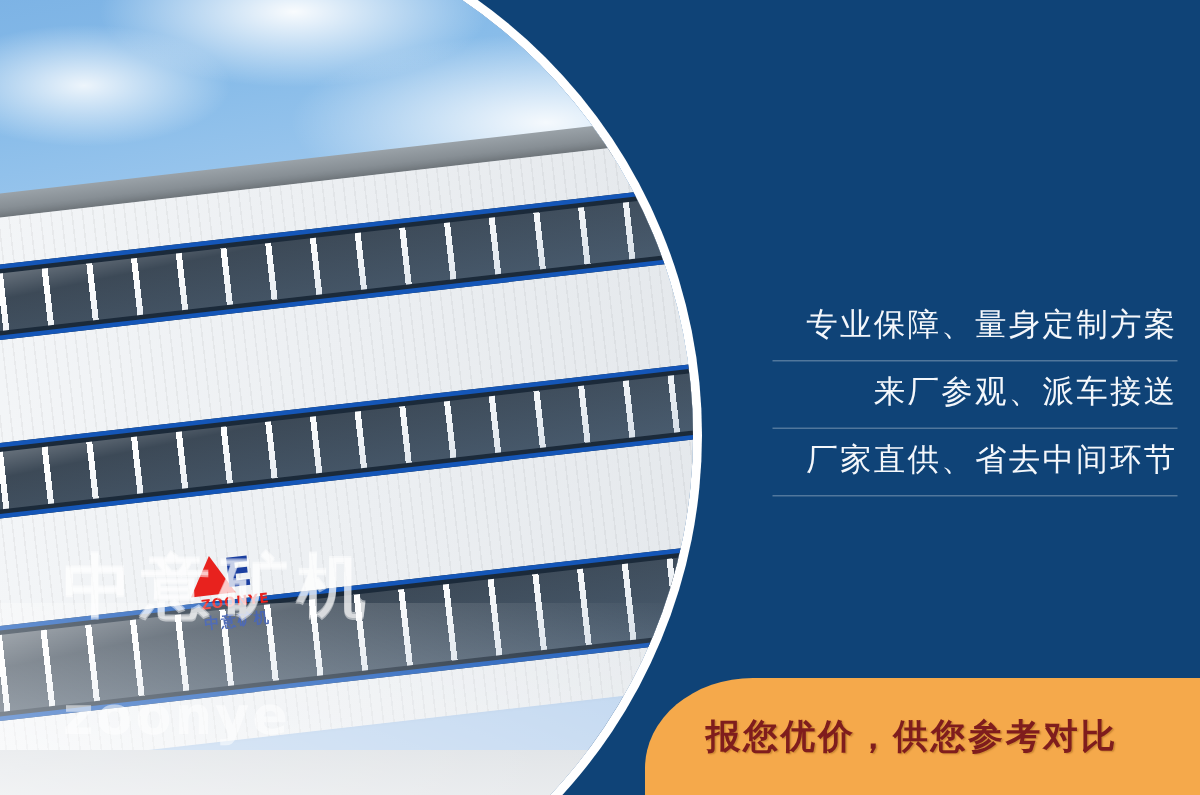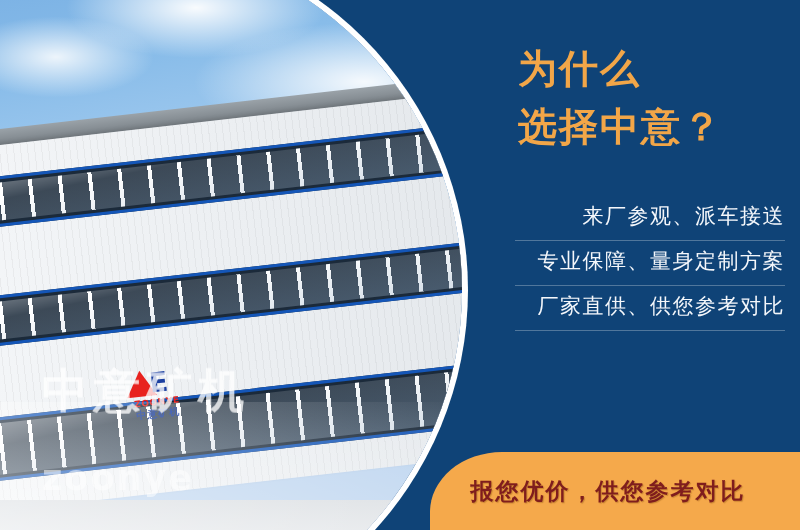--- a/index.html
+++ b/index.html
@@ -236,29 +236,25 @@
 
       <div class="wash"></div>
 
       <div class="wm" id="wm-cn">中意矿机</div>
       <div class="wm" id="wm-en">zoonye</div>
     </div>
   </div>
 
   <div id="right">
 
-    <div id="headline">
-      <span class="l1">为什么</span>
-      <span class="l2">选择中意？</span>
-    </div>
 
     <div id="bullets">
+      <div class="bullet">专业保障、量身定制方案</div>
       <div class="bullet">来厂参观、派车接送</div>
-      <div class="bullet">专业保障、量身定制方案</div>
-      <div class="bullet">厂家直供、供您参考对比</div>
+      <div class="bullet">厂家直供、省去中间环节</div>
     </div>
   </div>
 
   <div id="ribbon">
     <div id="ribbon-text">报您优价，供您参考对比</div>
   </div>
 
 </div>
 
 </body></html>

